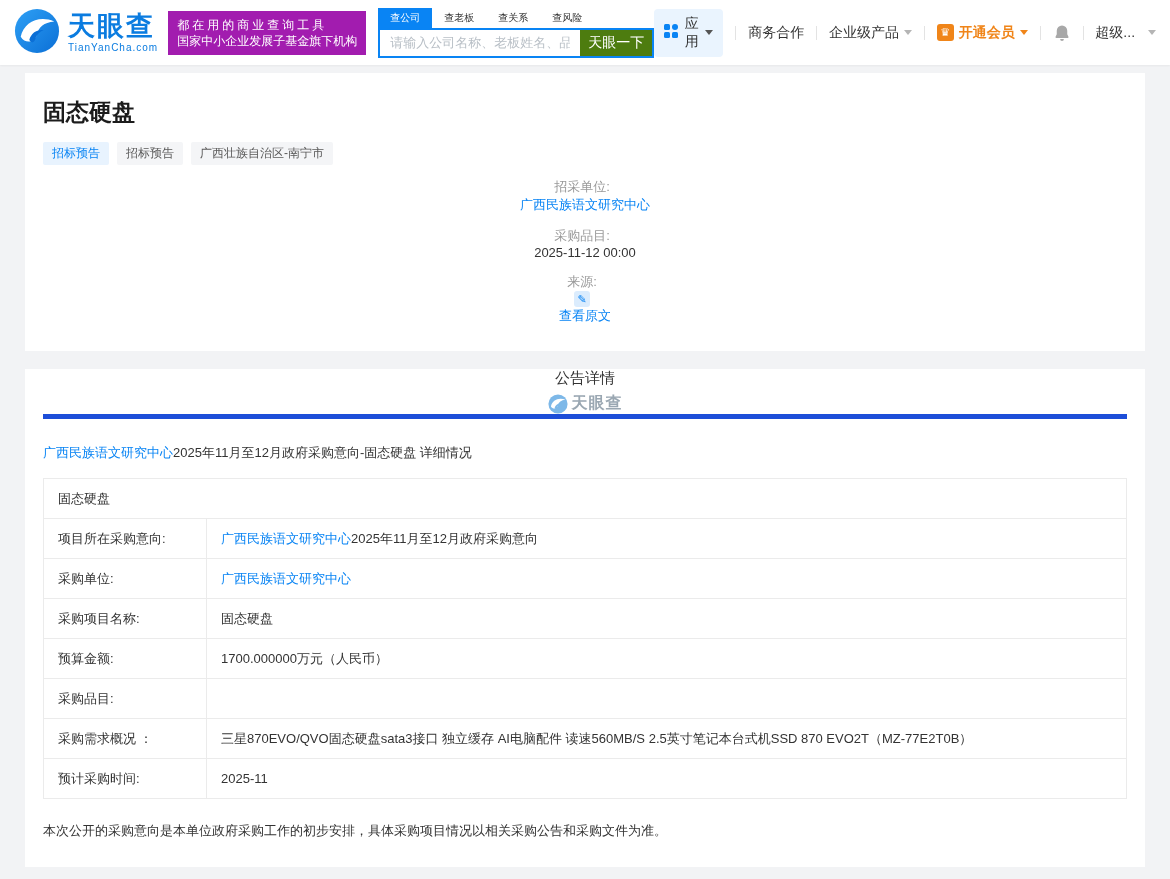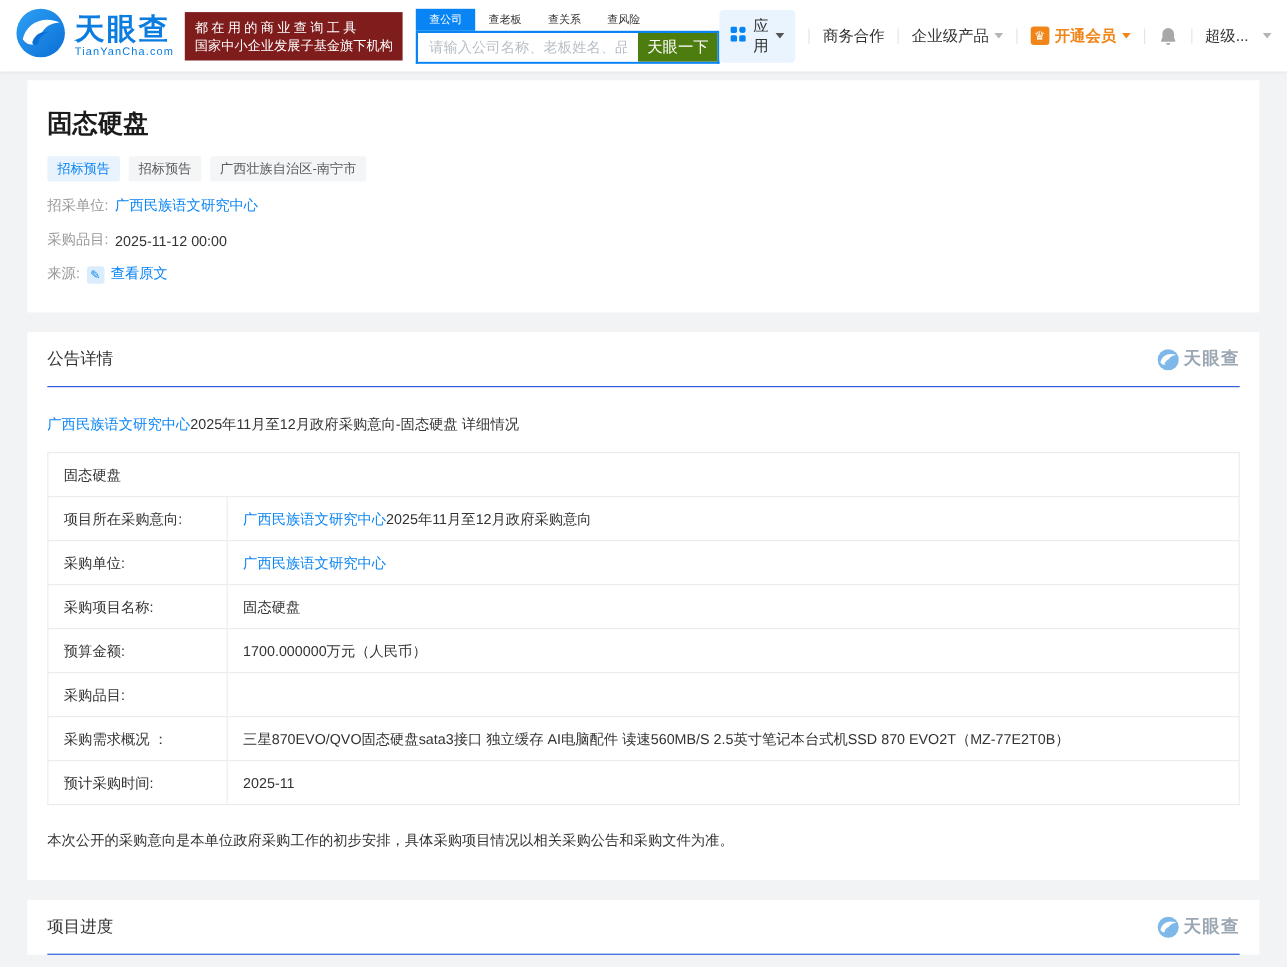--- a/index.html
+++ b/index.html
@@ -14,21 +14,21 @@
   
   .topbar {
     height:65px; background:#fff; display:flex; align-items:center;
     padding:0 14px; box-shadow:0 1px 2px rgba(0,0,0,.05); position:relative; z-index:2;
   }
   .logo { display:flex; align-items:center; cursor:pointer; }
   .logo-text { margin-left:8px; }
   .logo-brand { font-size:27px; font-weight:bold; color:#0b7ce0; letter-spacing:2px; line-height:1; }
   .logo-domain { font-size:10px; color:#0b7ce0; letter-spacing:1px; margin-top:2px; }
   .promo {
-    margin-left:10px; background:#7f1d1d; color:#fff; padding:6px 9px;
+    margin-left:10px; background:#a21caf; color:#fff; padding:6px 9px;
     font-size:12px; line-height:16px; white-space:nowrap;
   }
   .promo .l1 { letter-spacing:3px; }
   .search-wrap { margin-left:12px; width:356px; }
   .search-tabs { display:flex; align-items:flex-end; border-bottom:2px solid #0984f4; height:22px; }
   .search-tab { font-size:10px; color:#333; padding:3px 12px; cursor:pointer; }
   .search-tab.active { background:#0984f4; color:#fff; }
   .search-box { display:flex; border:2px solid #0984f4; border-top:none; height:28px; background:#fff; }
   .search-box input {
     flex:1; border:none; outline:none; font-size:13px; padding:0 10px;
@@ -59,29 +59,29 @@
   
   .content { padding:8px 25px 0; }
   .card { background:#fff; margin-bottom:18px; padding:0 18px; }
   .card.head-card { padding:24px 18px 26px; }
 
   .page-title { font-size:23px; font-weight:bold; color:#1c1c1c; }
   .tag-row { margin-top:14px; display:flex; }
   .tag { font-size:12px; padding:3px 9px; border-radius:2px; margin-right:8px; }
   .tag-blue { background:#e8f3fe; color:#0984f4; }
   .tag-gray { background:#f4f5f7; color:#5a5a5a; }
-  .meta-row { margin-top:13px; font-size:13px; display:flex; align-items:flex-end; }
+  .meta-row { margin-top:13px; font-size:13px; display:flex; align-items:center;flex-direction:column; }
   .meta-label { color:#999; margin-right:6px; }
   .meta-value { color:#333; }
   .doc-ico {
     width:16px; height:16px; background:#dbecfd; border-radius:3px; margin-right:6px;
     display:inline-flex; align-items:center; justify-content:center; color:#0984f4; font-size:11px;
   }
 
-  .section-head { display:flex; align-items:center; justify-content:space-between; height:50px; border-bottom:1px solid #1d4ed8; }
+  .section-head { display:flex; align-items:center; justify-content:space-between; height:50px; border-bottom:5px solid #1d4ed8;flex-direction:column; }
   .section-title { font-size:15px; color:#333; font-weight:500; }
   .watermark { display:flex; align-items:center; gap:4px; }
   .watermark-text { font-size:16px; color:#9aa7b2; font-weight:bold; letter-spacing:1px; }
 
   .intro { font-size:13px; color:#333; padding:25px 0 16px; }
 
   table.ann { width:100%; border-collapse:collapse; font-size:13px; }
   table.ann td { border:1px solid #ebebeb; padding:11px 14px; line-height:17px; color:#333; vertical-align:middle; }
   td.td-label { width:163px; color:#333; }
   td.td-value { }

